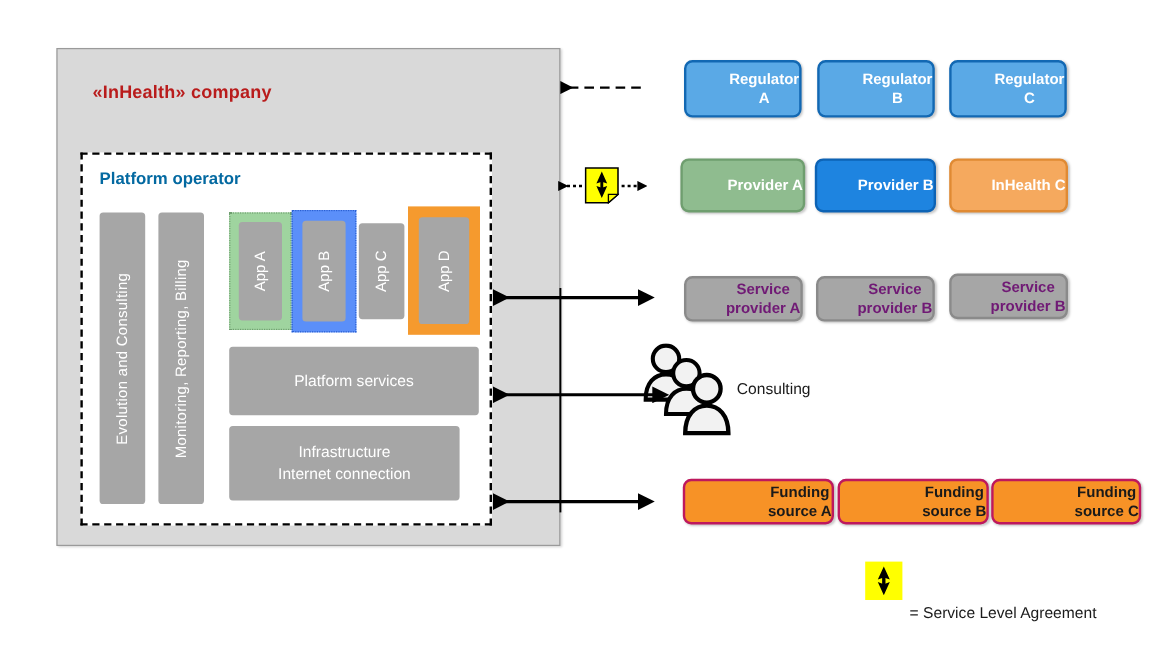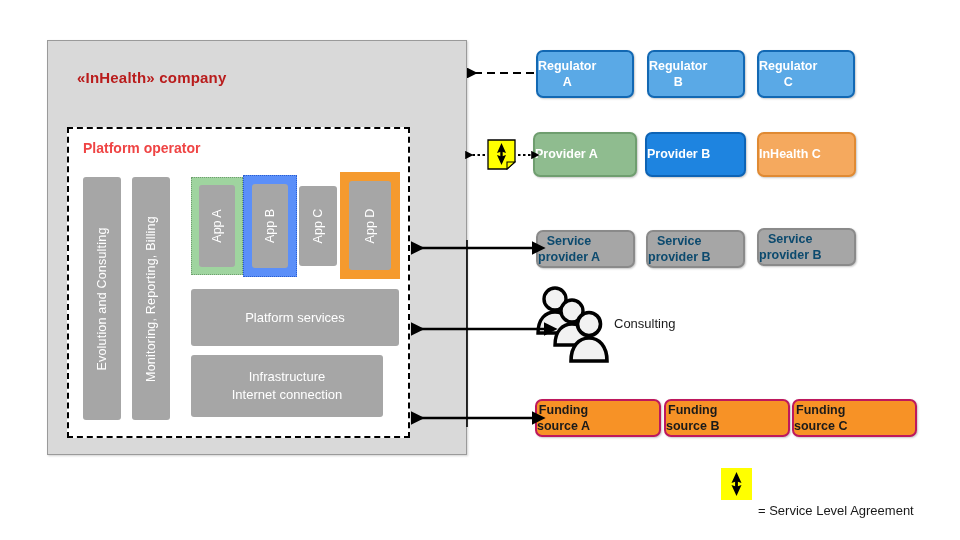--- a/index.html
+++ b/index.html
@@ -48,21 +48,21 @@
     background: #ffffff;
     border: 2px dashed #000000;
     box-sizing: border-box;
   }
   .operator-title {
     position: absolute;
     left: 14px;
     top: 11px;
     font-size: 14px;
     font-weight: bold;
-    color: #ef4444;
+    color: #0369a1;
     white-space: nowrap;
   }
 
   
   .vcol {
     position: absolute;
     background: #a6a6a6;
     border-radius: 3px;
     box-sizing: border-box;
   }
@@ -113,26 +113,27 @@
     line-height: 1.35;
   }
 
   
   .pill {
     position: absolute;
     box-sizing: border-box;
     border-radius: 7px;
     display: flex;
     align-items: center;
-    justify-content: flex-start;
+    justify-content: flex-end;
     text-align: center;
     font-size: 12.5px;
     font-weight: bold;
     line-height: 1.3;
     box-shadow: 1px 1px 2px rgba(0,0,0,0.22);
+    margin-left: 34px;
   }
   .pill.regulator {
     background: #5aa9e6;
     border: 2px solid #1268b3;
     color: #ffffff;
   }
   .pill.prov-a {
     background: #8fbc8f;
     border: 2px solid #6f9e6f;
     color: #ffffff;
@@ -143,21 +144,21 @@
     color: #ffffff;
   }
   .pill.prov-c {
     background: #f5a95e;
     border: 2px solid #e08a33;
     color: #ffffff;
   }
   .pill.service {
     background: #a6a6a6;
     border: 2px solid #8a8a8a;
-    color: #0c4a6e;
+    color: #701a75;
   }
   .pill.funding {
     background: #f79226;
     border: 2px solid #be185d;
     color: #1a1a1a;
   }
 
   
   .consumers-group {
     position: absolute;

